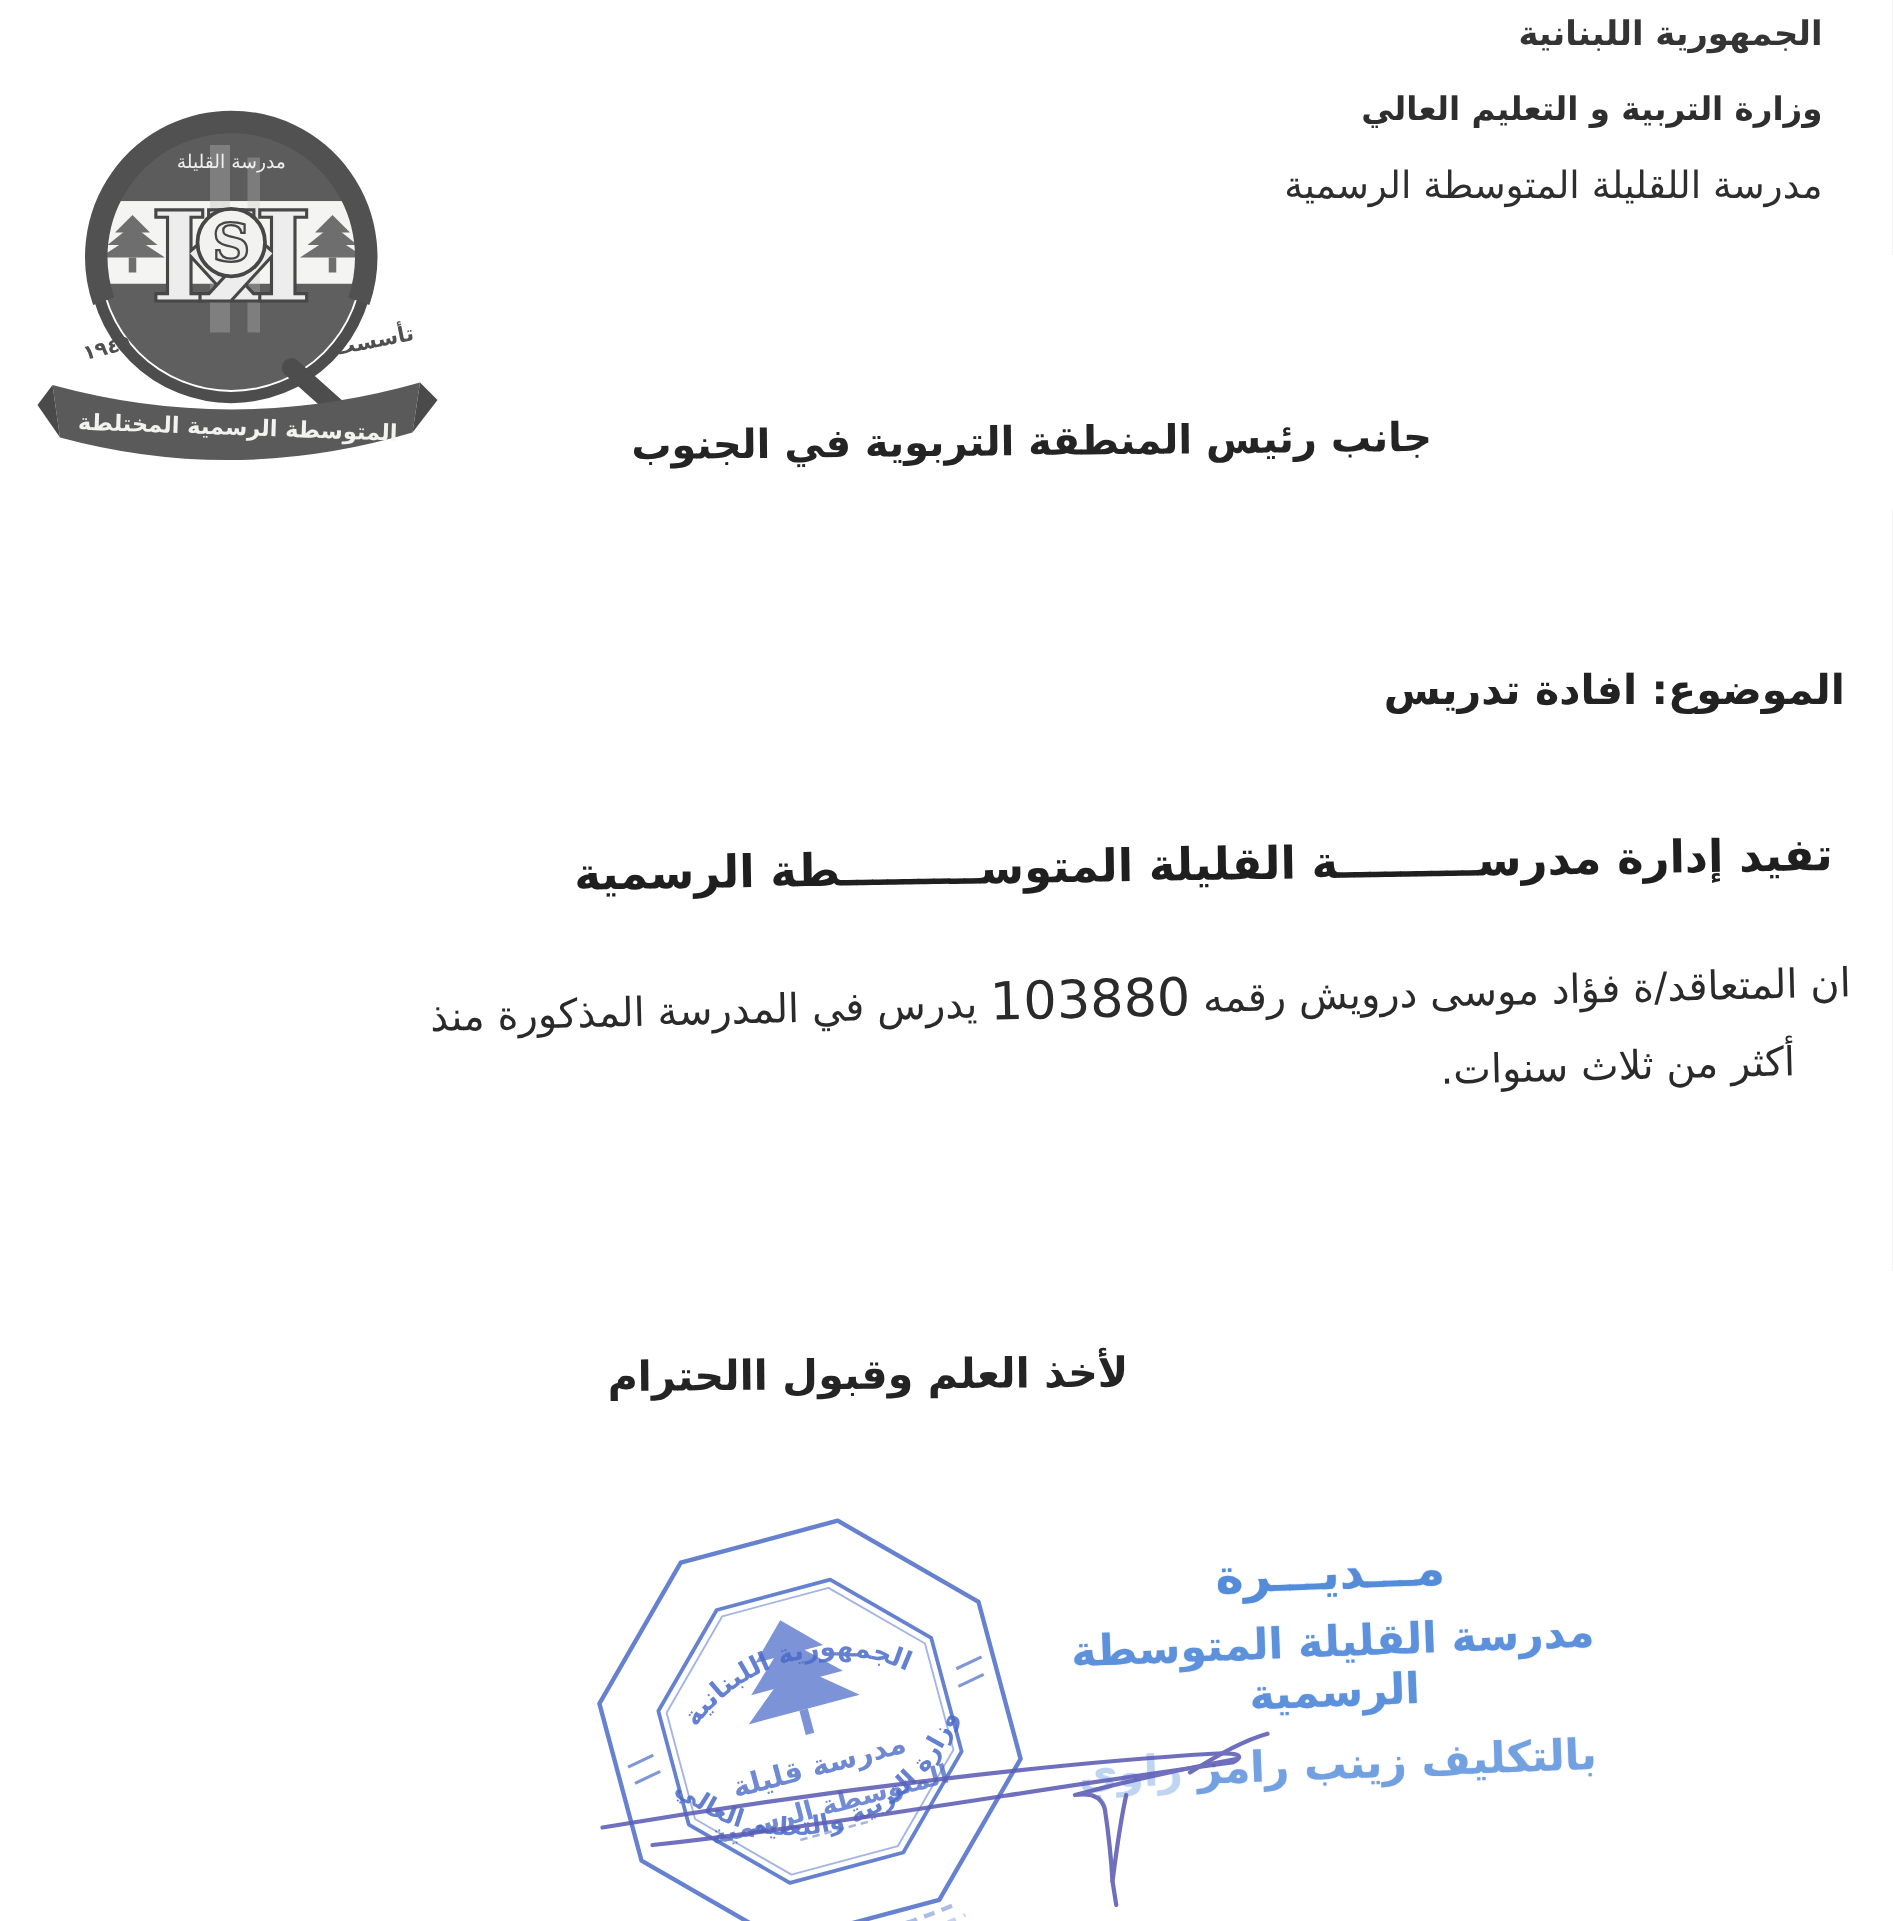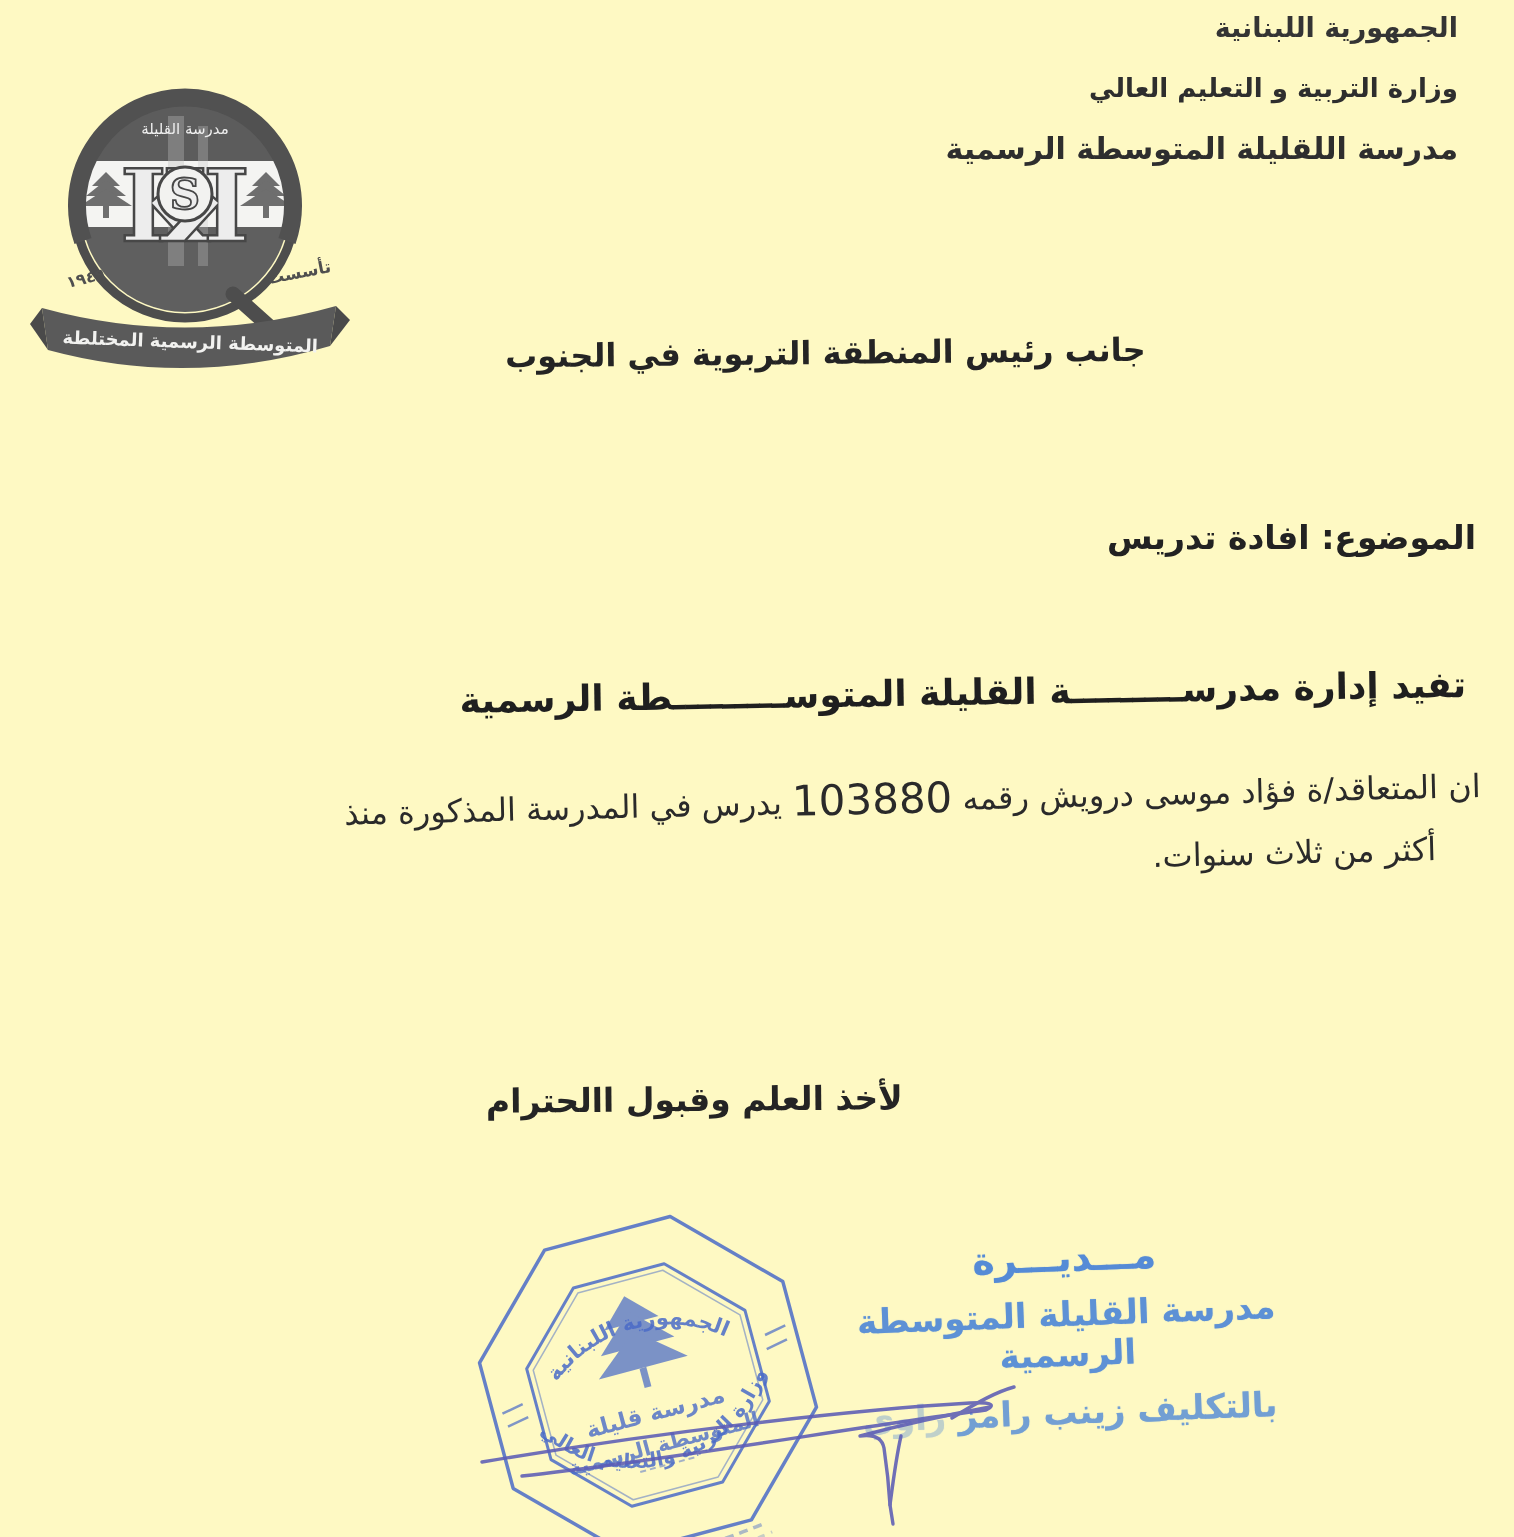--- a/index.html
+++ b/index.html
@@ -1,39 +1,39 @@
 <!DOCTYPE html>
 <html lang="ar"><head>
 <meta charset="utf-8">
 <style>
   html,body{margin:0;padding:0;background:#e8e8e8;}
   #page{
     position:relative;
     width:1514px;height:1537px;
-    background:#fef9c3;
+    background:#ffffff;
     overflow:hidden;
     font-family:"DejaVu Sans","Liberation Sans",sans-serif;
     color:#262626;
   }
   .ar{direction:rtl;unicode-bidi:embed;}
 
   
   #letterhead{position:absolute;top:12px;right:56px;text-align:right;}
   #letterhead .lh1{font-size:27px;font-weight:700;color:#343434;margin-bottom:30px;}
   #letterhead .lh2{font-size:26px;font-weight:700;color:#2e2e2e;margin-bottom:28px;}
-  #letterhead .lh3{font-size:30px;font-weight:700;color:#2e2e2e;}
+  #letterhead .lh3{font-size:30px;font-weight:400;color:#2e2e2e;}
 
   
   #logo{position:absolute;left:28px;top:56px;width:346px;height:322px;}
 
   
   #recipient{position:absolute;left:505px;top:334px;font-size:32px;font-weight:700;color:#242424;transform:rotate(-0.6deg);}
 
   
-  #subject{position:absolute;right:38px;top:518px;font-size:33px;font-weight:700;color:#222;}
+  #subject{position:absolute;right:38px;top:532px;font-size:33px;font-weight:700;color:#222;}
 
   
   #heading{position:absolute;right:48px;top:664px;font-size:36px;font-weight:700;color:#1f1f1f;transform:rotate(-0.9deg);transform-origin:top right;}
 
   
   #bodytext{position:absolute;right:34px;top:764px;width:1450px;text-align:right;font-size:32px;color:#2a2a2a;transform:rotate(-1.4deg);transform-origin:top right;line-height:1.0;}
   #bodytext .bline1{white-space:nowrap;}
   #bodytext .num{font-size:42px;letter-spacing:1px;color:#2a2a2a;vertical-align:-2px;}
   #bodytext .bline2{margin-top:26px;margin-right:46px;}
 

